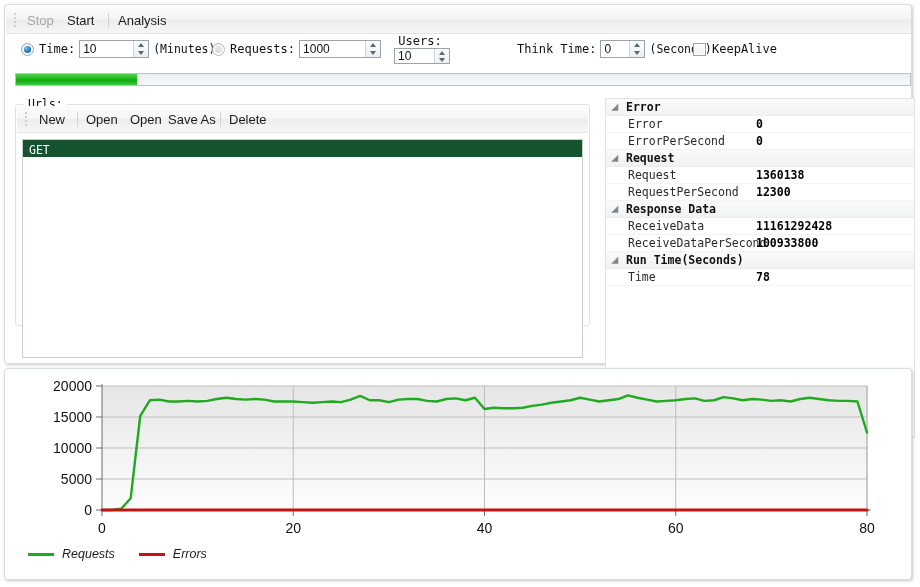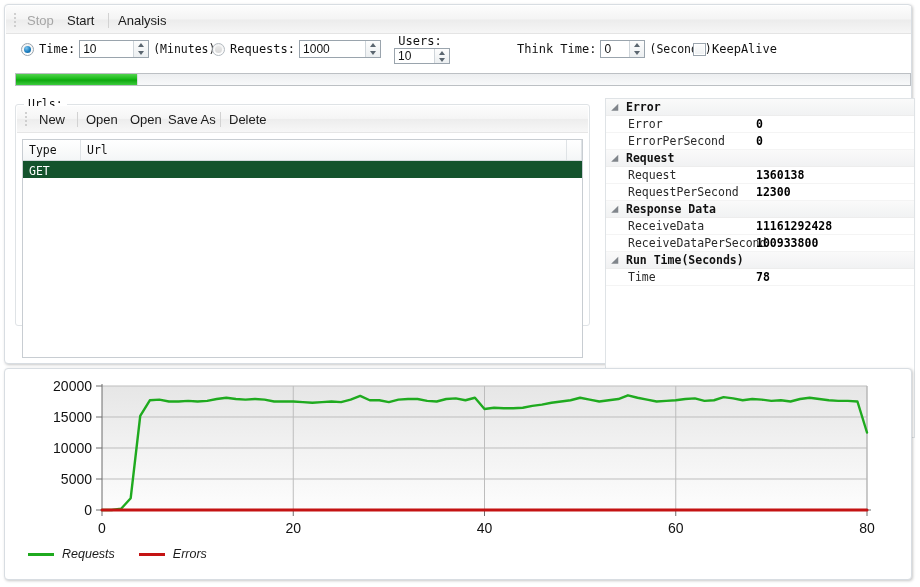--- a/index.html
+++ b/index.html
@@ -204,25 +204,20 @@
         <div class="tb-btn" style="left:17px;top:4px;">New</div>
         <div class="tb-sep" style="left:60px;top:6px;"></div>
         <div class="tb-btn" style="left:64px;top:4px;">Open</div>
         <div class="tb-btn" style="left:108px;top:4px;">Open</div>
         <div class="tb-btn" style="left:146px;top:4px;">Save As</div>
         <div class="tb-sep" style="left:203px;top:6px;"></div>
         <div class="tb-btn" style="left:207px;top:4px;">Delete</div>
       </div>
 
       <div class="grid">
-        <div class="grid-head">
-          <div class="col-type">Type</div>
-          <div class="col-url">Url</div>
-          <div class="col-pad"></div>
-        </div>
         <div class="grid-row">
           <div class="c col-type">GET</div>
         </div>
       </div>
     </div>
 
     <div class="stats">
 
       <div class="st-row st-cat">
         <span class="tri"></span>

